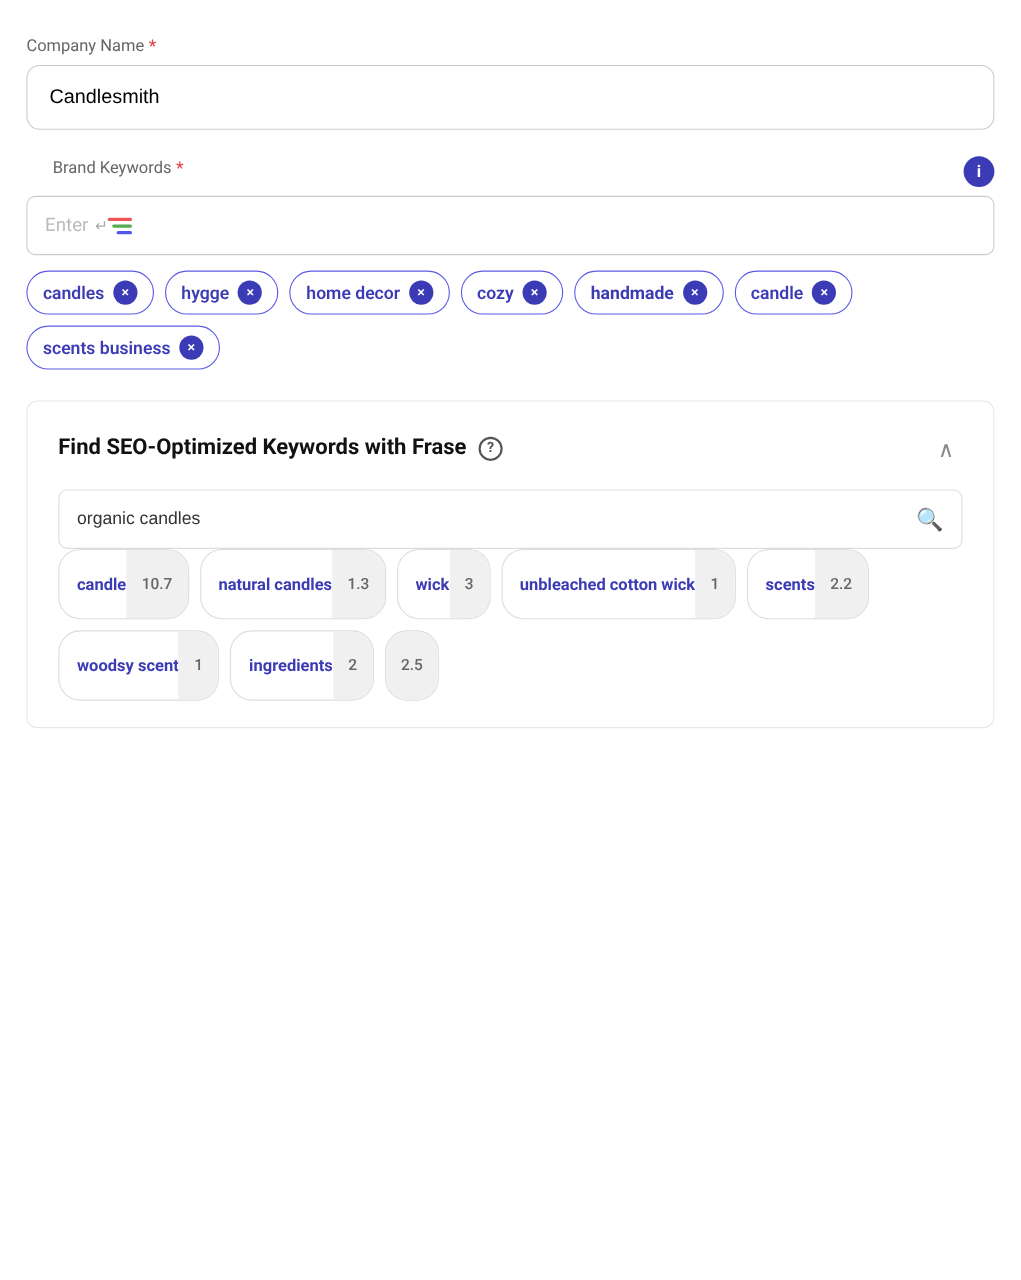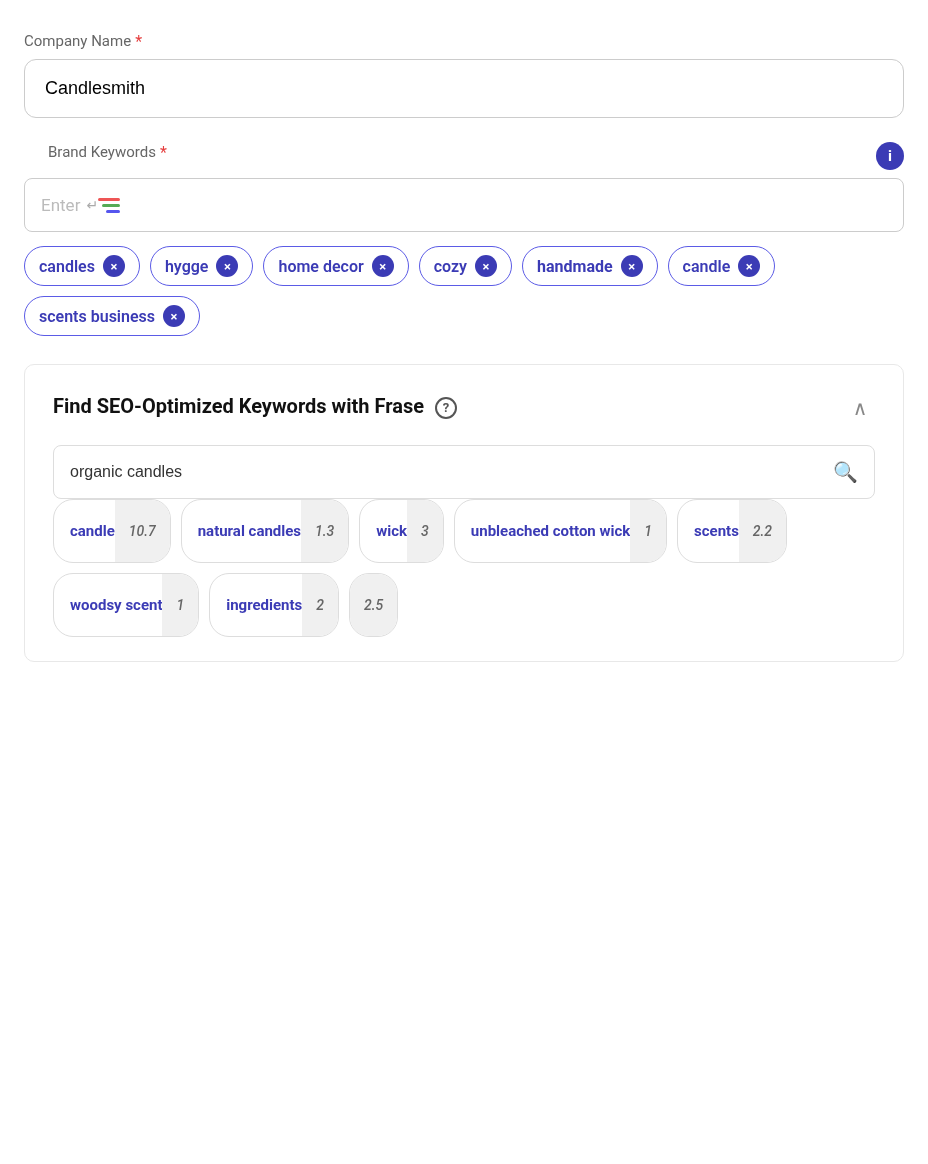--- a/index.html
+++ b/index.html
@@ -235,21 +235,20 @@
       padding: 10px 0 10px 16px;
     }
 
     .chip-score {
       font-size: 14px;
       color: #666;
       background: #f0f0f0;
       padding: 23px 14px;
       border-radius: 0 18px 18px 0;
       font-weight: 500;
-      font-style: italic;
     }
 
     .section-gap {
       margin-bottom: 20px;
     }
 
     .company-section {
       margin-bottom: 24px;
     }
   </style>

